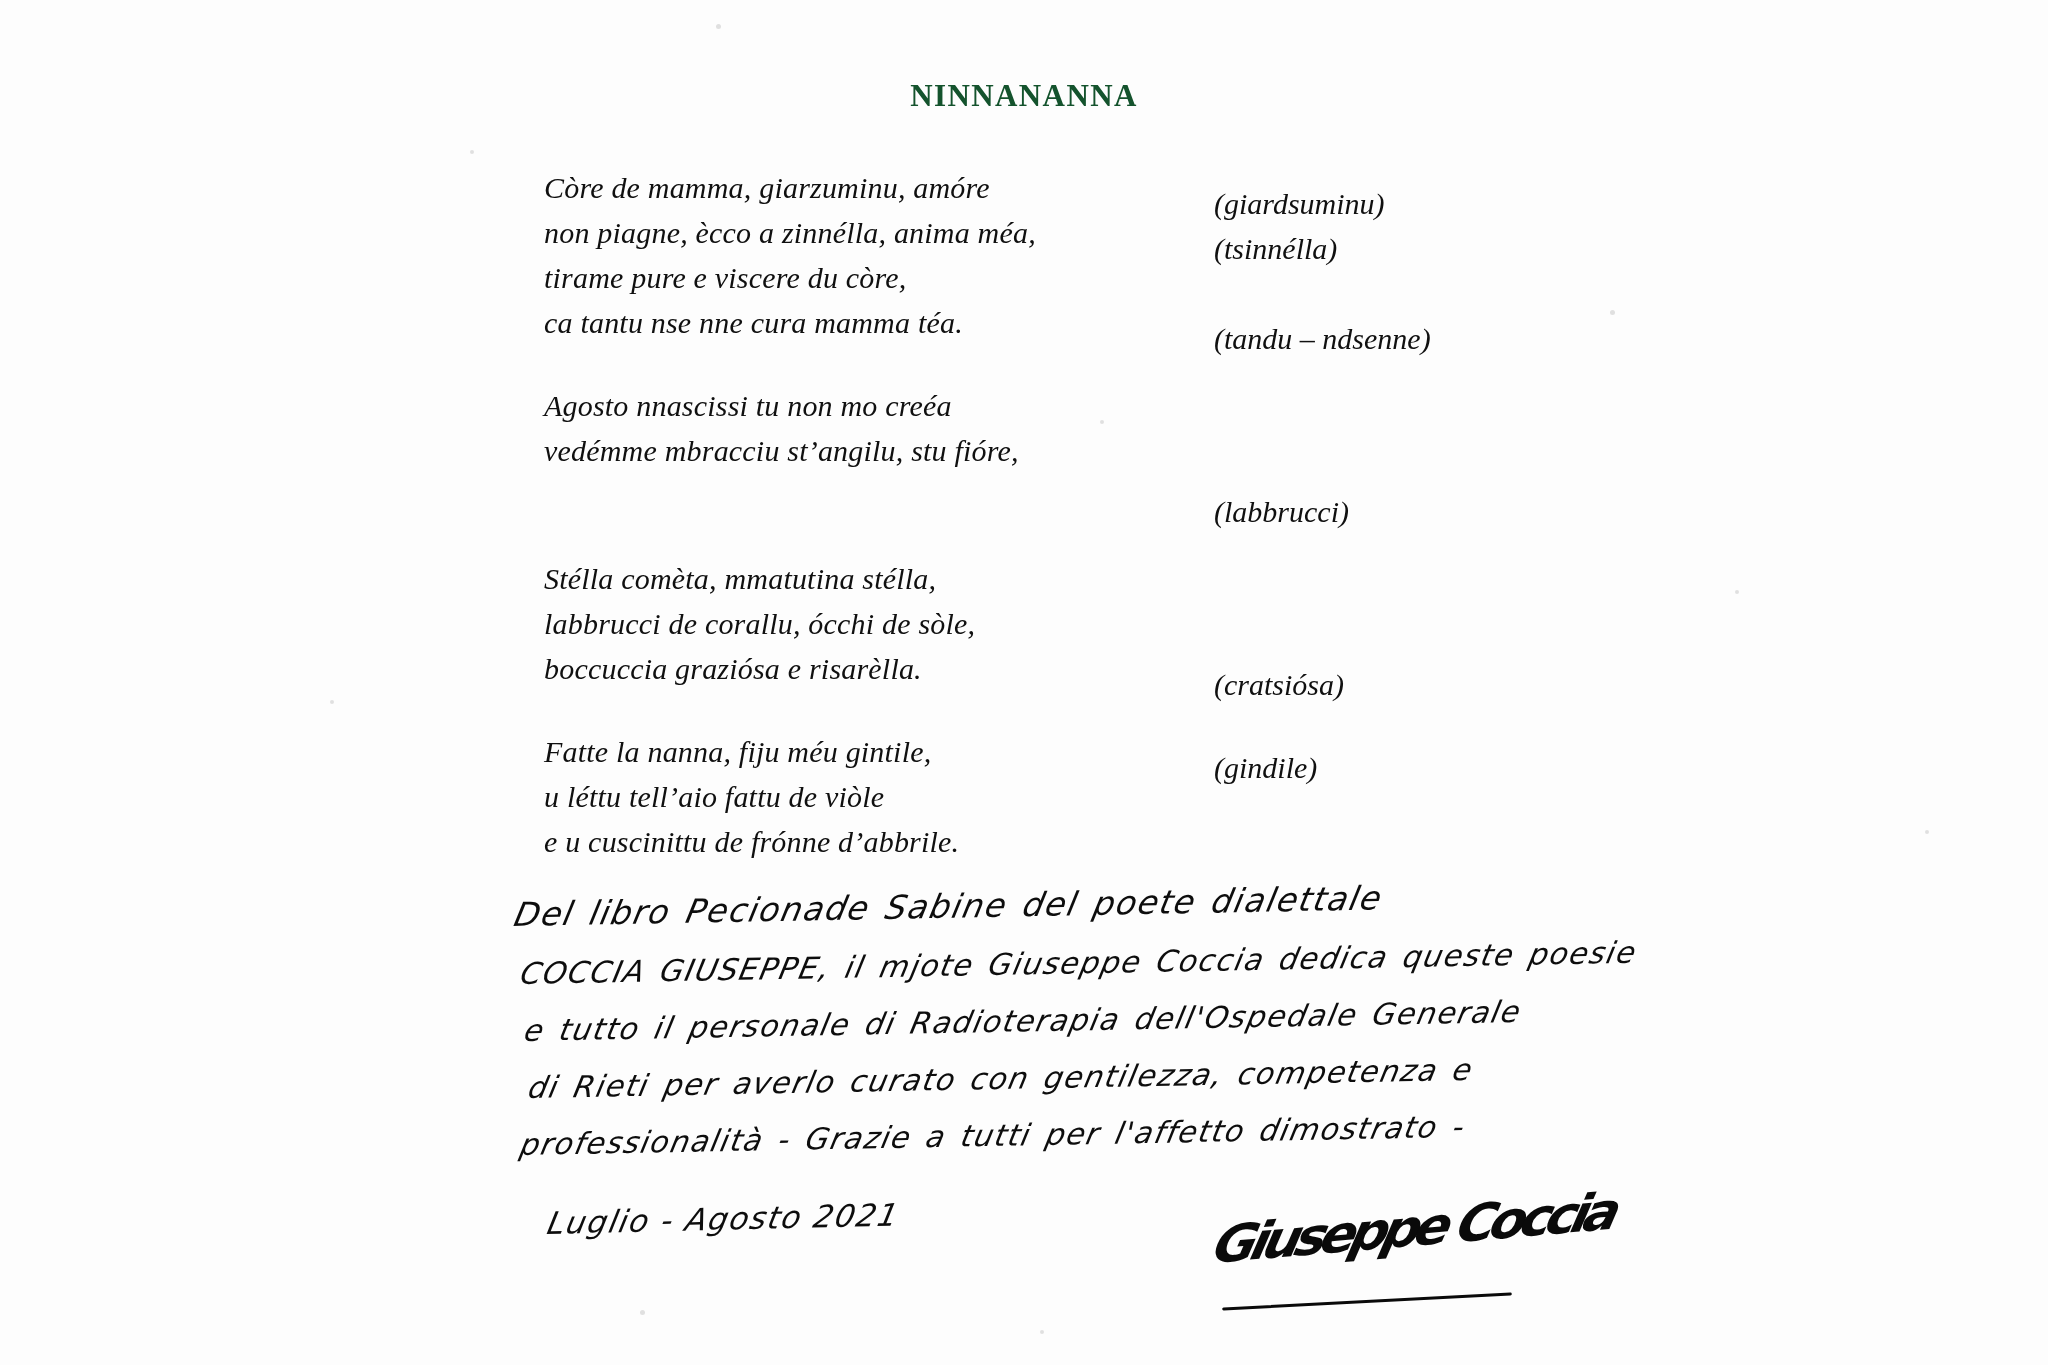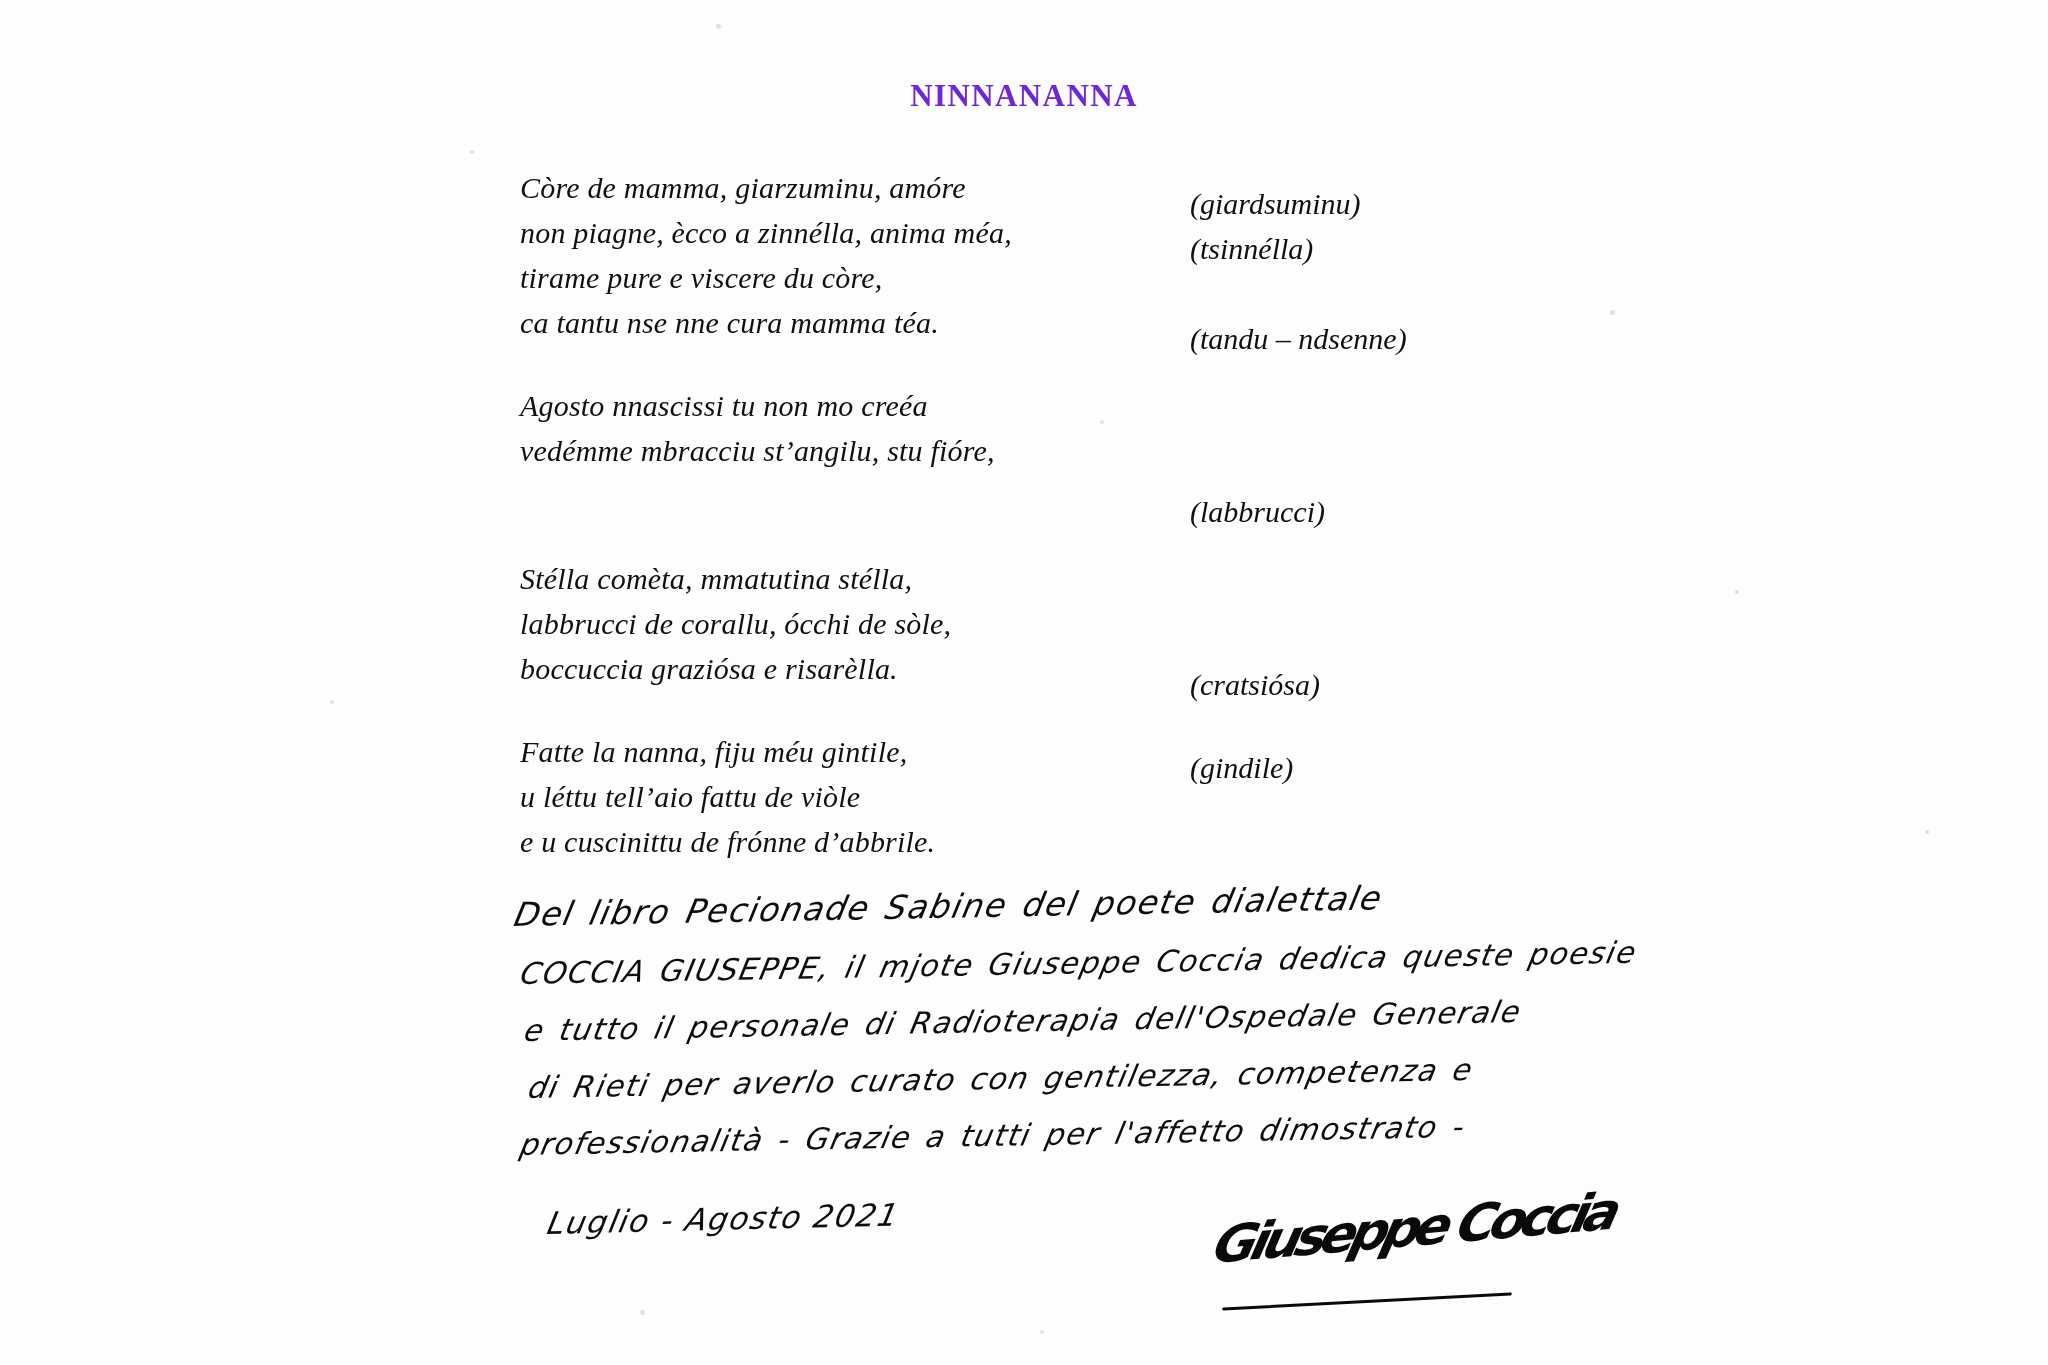--- a/index.html
+++ b/index.html
@@ -34,32 +34,33 @@
   .doc-title {
     position: absolute;
     top: 78px;
     left: 0;
     width: 2048px;
     text-align: center;
     font-family: "Liberation Serif", serif;
     font-weight: bold;
     font-size: 31px;
     letter-spacing: 1.4px;
-    color: #6d28d9;
+    color: #14532d;
   }
 
   .poem {
     position: absolute;
     top: 165px;
     left: 520px;
     width: 1300px;
   }
 
   .stanza {
     margin-bottom: 38px;
+    margin-left: 24px;
   }
 
   .line {
     position: relative;
     height: 45px;
     line-height: 45px;
     white-space: nowrap;
   }
 
   .verse {

